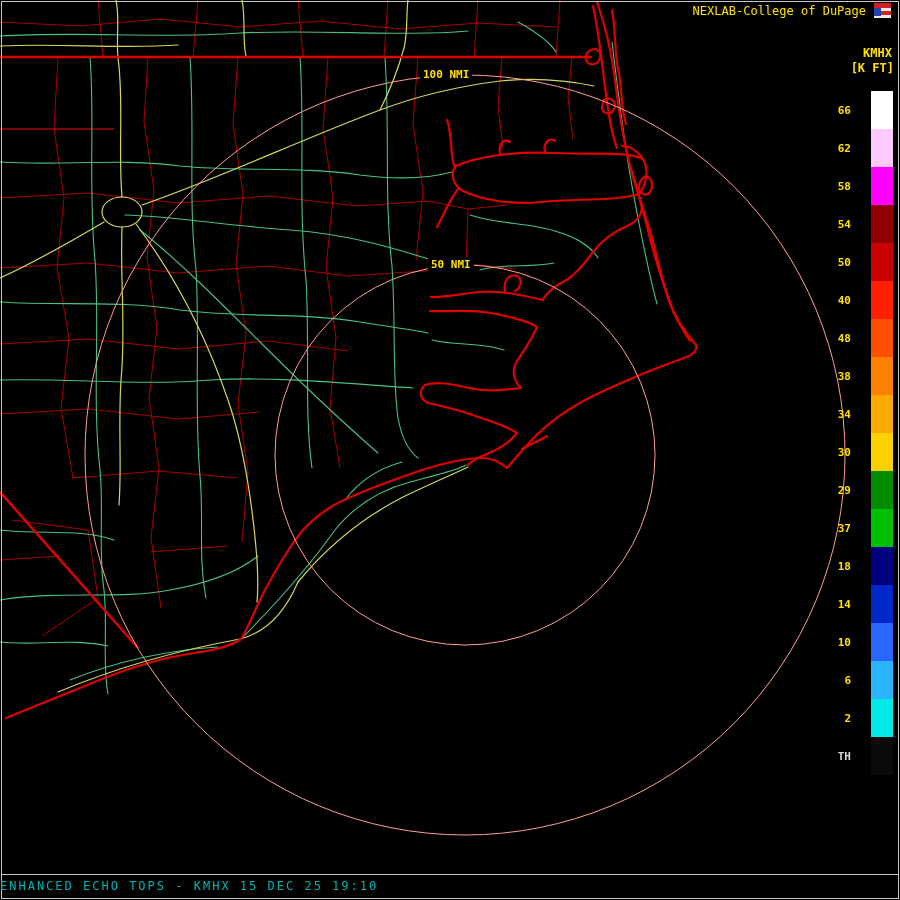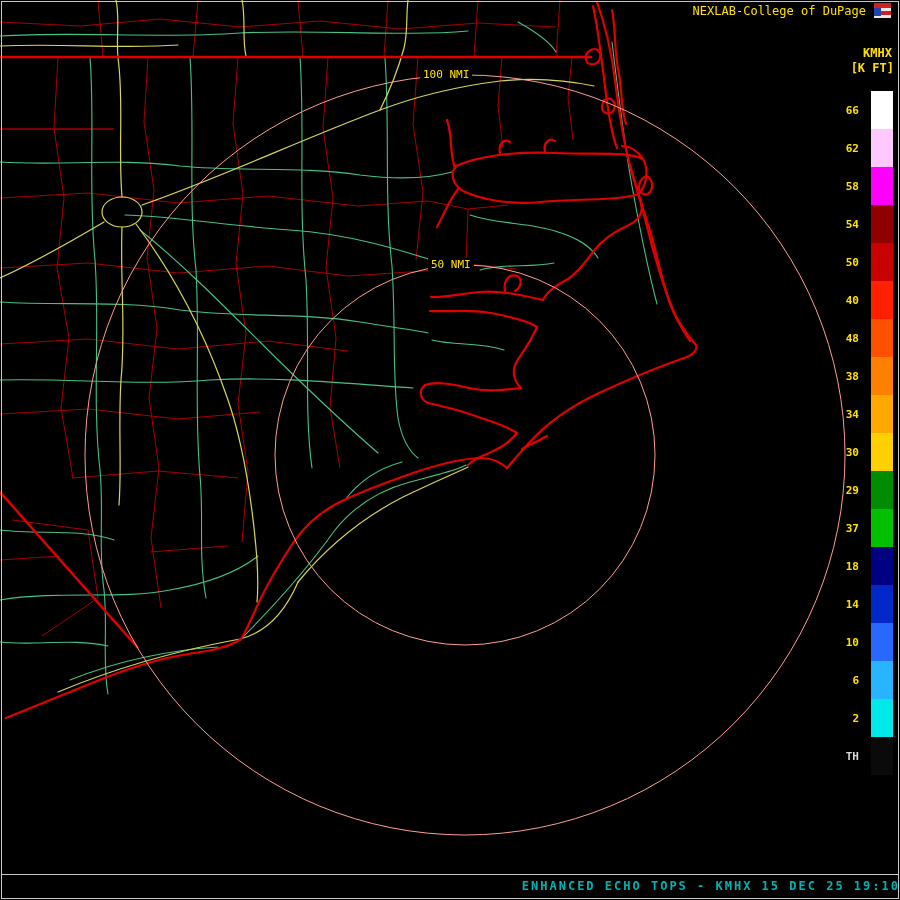--- a/index.html
+++ b/index.html
@@ -11,29 +11,29 @@
   .divider{position:absolute;left:1px;right:1px;top:874px;height:1px;background:var(--frame);}
   .brand{position:absolute;top:4px;right:34px;color:var(--label-yellow);
          font-size:12px;font-weight:normal;white-space:nowrap;}
   .logo{position:absolute;top:3px;right:9px;width:17px;height:15px;}
   .scale-title{position:absolute;top:46px;right:8px;color:var(--label-yellow);
          font-size:12px;font-weight:bold;}
   .scale-units{position:absolute;top:61px;right:6px;color:var(--label-yellow);
          font-size:12px;font-weight:bold;}
   .colorbar{position:absolute;top:91px;right:7px;display:flex;flex-direction:column;}
   .cb-row{display:flex;align-items:center;height:38px;}
-  .cb-label{width:27px;text-align:right;margin-right:12px;color:var(--label-yellow);
+  .cb-label{width:27px;text-align:right;margin-right:20px;color:var(--label-yellow);
          font-size:11px;font-weight:bold;}
   .cb-swatch{width:22px;height:38px;}
   .ring-label{position:absolute;background:#000;color:var(--label-yellow);
-         font-size:11px;font-weight:normal;padding:0 3px;white-space:nowrap;}
+         font-size:11px;font-weight:bold;padding:0 3px;white-space:nowrap;}
   .ring-label.outer{left:420px;top:68px;}
   .ring-label.inner{left:428px;top:258px;}
-  .caption{position:absolute;top:879px;left:0;right:0;text-align:right;
-         color:var(--caption-teal);font-size:12px;font-weight:bold;letter-spacing:2px;}
+  .caption{position:absolute;top:879px;left:0;right:0;text-align:left;
+         color:var(--caption-teal);font-size:12px;font-weight:normal;letter-spacing:2px;}
   .state{stroke:var(--coast-red);stroke-width:2.5;fill:none;}
   .coast{stroke:var(--coast-red);stroke-width:2.2;fill:none;stroke-linejoin:round;stroke-linecap:round;}
   .county{stroke:var(--county-red);stroke-width:1;fill:none;}
   .roadg{stroke:var(--road-green);stroke-width:1.1;fill:none;stroke-linecap:round;}
   .roady{stroke:var(--road-yellow);stroke-width:1.2;fill:none;stroke-linecap:round;}
   .ring{stroke:var(--ring-salmon);stroke-width:1;fill:none;}
 </style>
 </head>
 <body>
 

